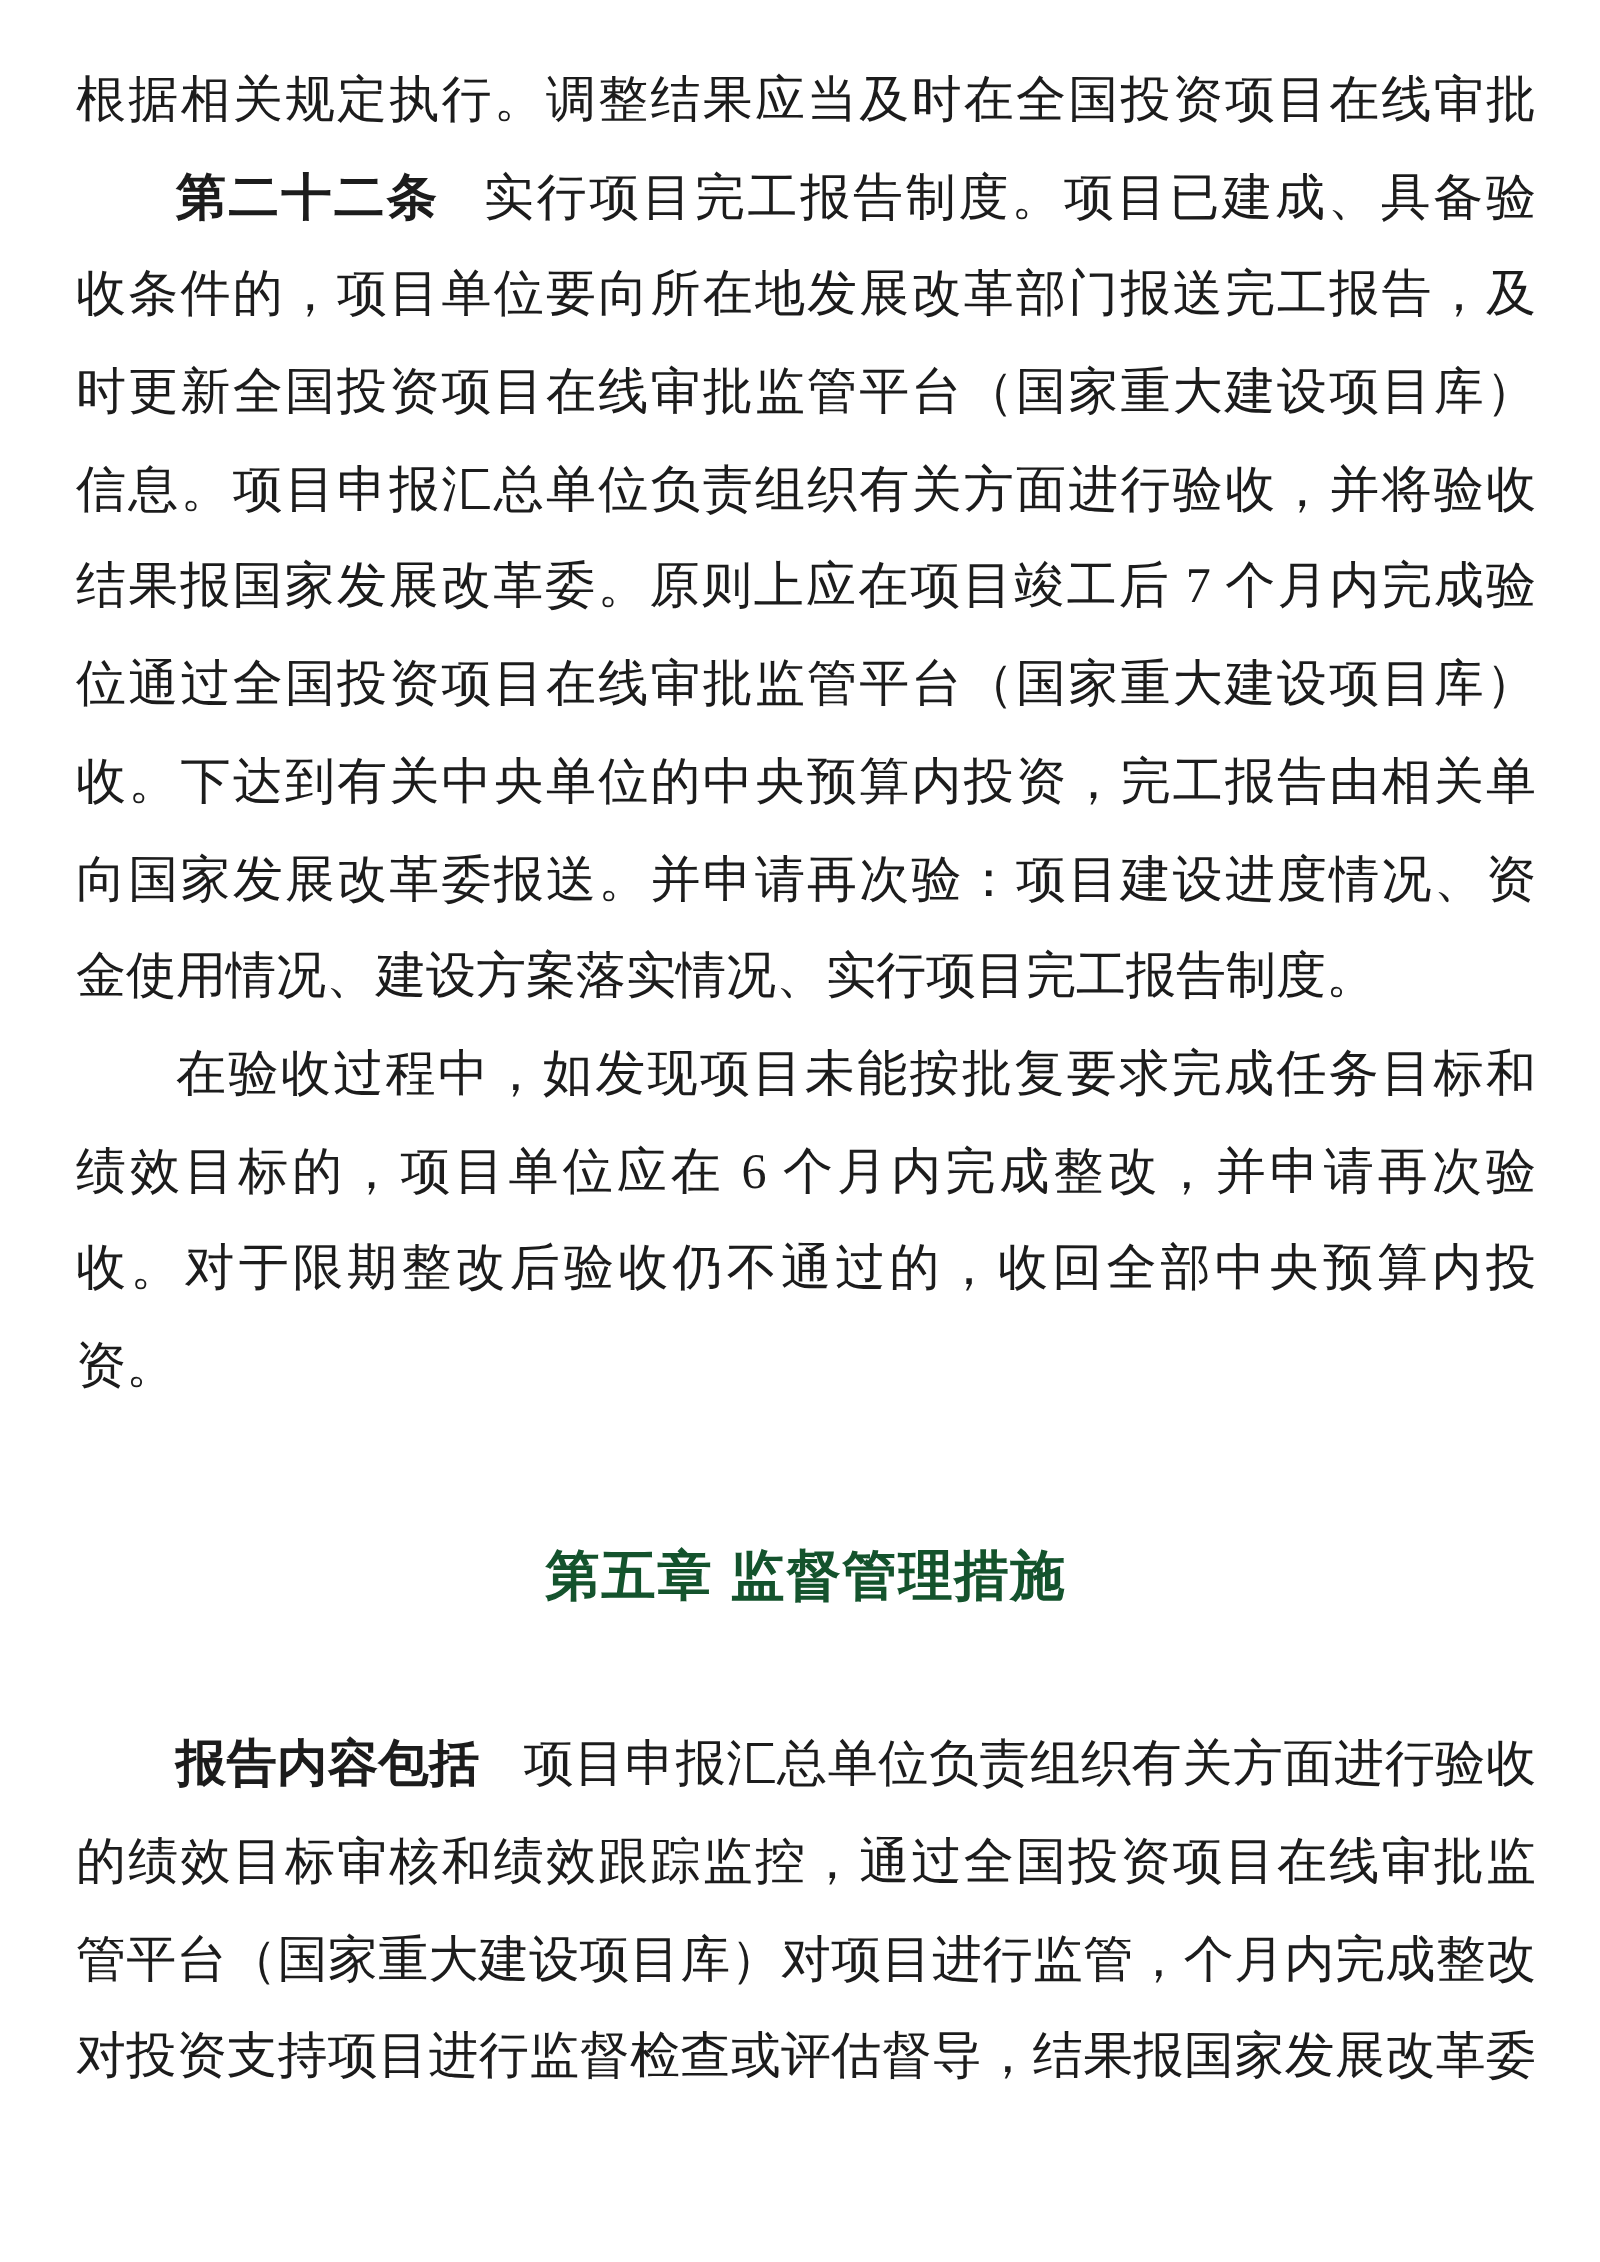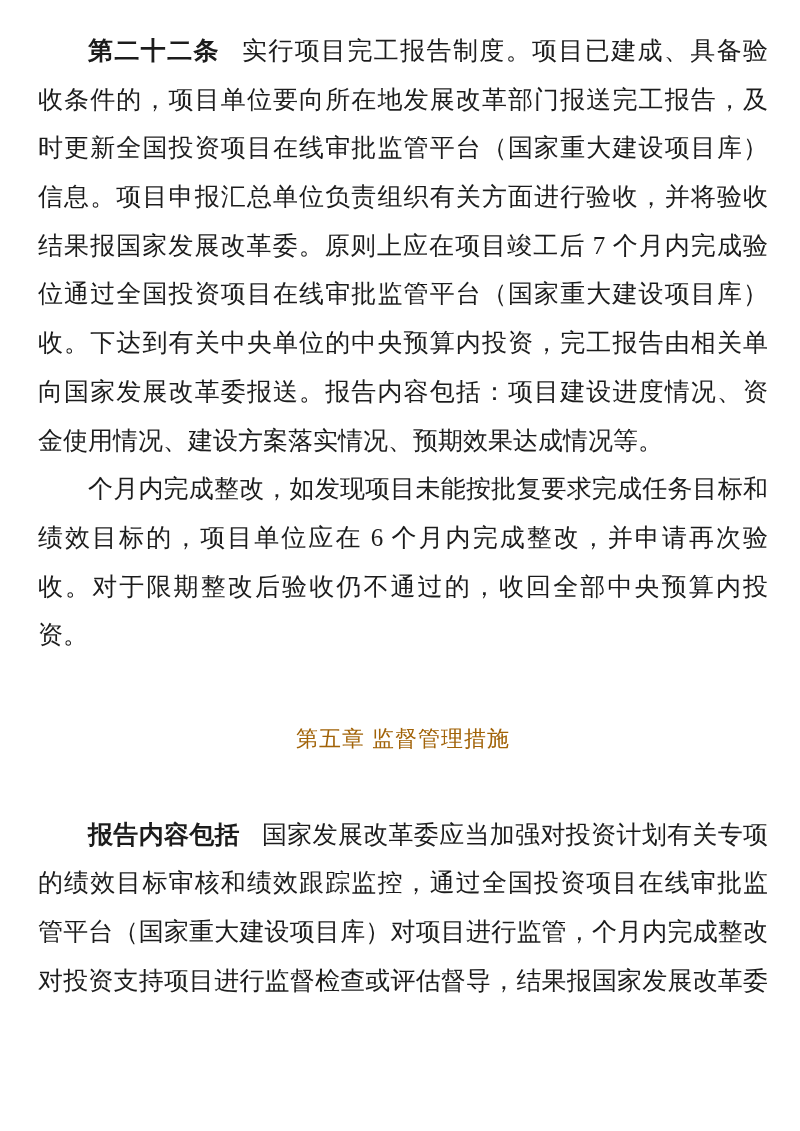--- a/index.html
+++ b/index.html
@@ -35,45 +35,46 @@
   .doc-body .line.ind {
     text-indent: 50px;
   }
   .doc-body .term {
     font-weight: bold;
     margin-right: 22px;
   }
   .chapter-heading {
     text-align: center;
     font-family: "Liberation Sans", "DejaVu Sans", sans-serif;
-    font-weight: normal;
-    font-size: 22px;
+    font-weight: bold;
+    font-size: 27px;
     letter-spacing: 1px;
-    color: #a16207;
+    color: #14532d;
     line-height: 48.7px;
     margin: 55px 0 47px 0;
   }
 </style>
 </head>
 <body>
 
 <div class="page">
   <div class="doc-body">
+      <div class="line just"><span>根据相关规定执行。调整结果应当及时在全国投资项目在线审批</span></div>
       <div class="line just ind"><span class="term">第二十二条</span><span>实行项目完工报告制度。项目已建成、具备验</span></div>
       <div class="line just"><span>收条件的，项目单位要向所在地发展改革部门报送完工报告，及</span></div>
       <div class="line just"><span>时更新全国投资项目在线审批监管平台（国家重大建设项目库）</span></div>
       <div class="line just"><span>信息。项目申报汇总单位负责组织有关方面进行验收，并将验收</span></div>
       <div class="line just"><span>结果报国家发展改革委。原则上应在项目竣工后 7 个月内完成验</span></div>
       <div class="line just"><span>位通过全国投资项目在线审批监管平台（国家重大建设项目库）</span></div>
       <div class="line just"><span>收。下达到有关中央单位的中央预算内投资，完工报告由相关单</span></div>
-      <div class="line just"><span>向国家发展改革委报送。报告内容包括：项目建设进度情况、资</span></div>
-      <div class="line"><span>金使用情况、建设方案落实情况、预期效果达成情况等。</span></div>
-      <div class="line just ind"><span>个月内完成整改，如发现项目未能按批复要求完成任务目标和</span></div>
+      <div class="line just"><span>向国家发展改革委报送。并申请再次验：项目建设进度情况、资</span></div>
+      <div class="line"><span>金使用情况、建设方案落实情况、实行项目完工报告制度。</span></div>
+      <div class="line just ind"><span>在验收过程中，如发现项目未能按批复要求完成任务目标和</span></div>
       <div class="line just"><span>绩效目标的，项目单位应在 6 个月内完成整改，并申请再次验</span></div>
       <div class="line just"><span>收。对于限期整改后验收仍不通过的，收回全部中央预算内投</span></div>
       <div class="line"><span>资。</span></div>
       <div class="chapter-heading">第五章 监督管理措施</div>
-      <div class="line just ind"><span class="term">报告内容包括</span><span>国家发展改革委应当加强对投资计划有关专项</span></div>
+      <div class="line just ind"><span class="term">报告内容包括</span><span>项目申报汇总单位负责组织有关方面进行验收</span></div>
       <div class="line just"><span>的绩效目标审核和绩效跟踪监控，通过全国投资项目在线审批监</span></div>
       <div class="line just"><span>管平台（国家重大建设项目库）对项目进行监管，个月内完成整改</span></div>
       <div class="line just"><span>对投资支持项目进行监督检查或评估督导，结果报国家发展改革委</span></div>
     </div>
 </div>
 
 </body></html>

